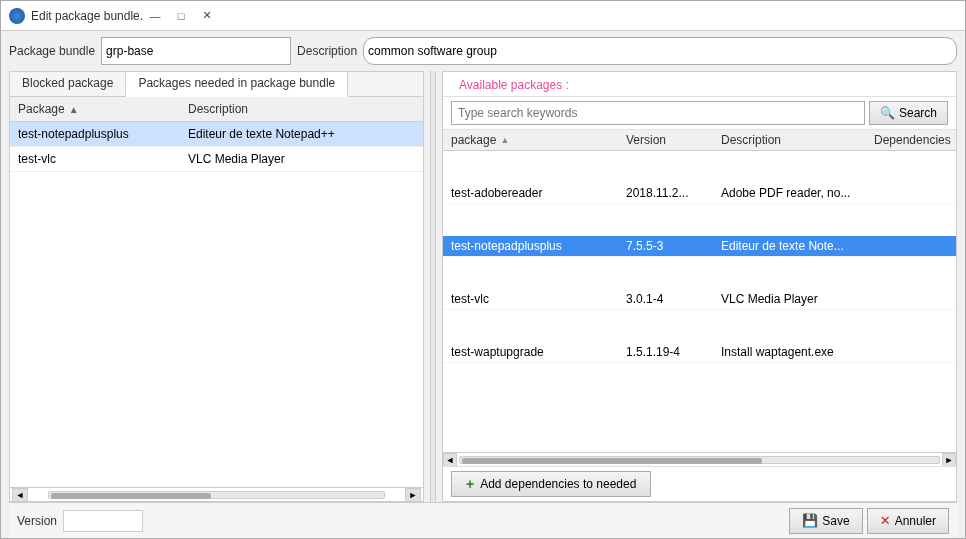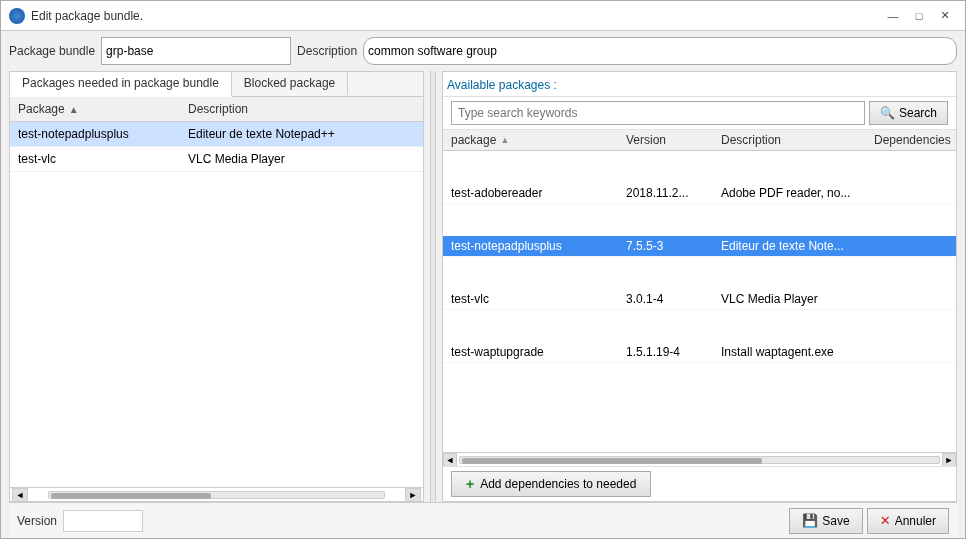--- a/index.html
+++ b/index.html
@@ -1,20 +1,20 @@
 <!DOCTYPE html>
 <html><head>
   <meta charset="utf-8">
   <style>
     * { box-sizing: border-box; margin: 0; padding: 0; font-family: 'Segoe UI', Tahoma, sans-serif; font-size: 12px; }
     body { background: #f0f0f0; width: 966px; height: 539px; overflow: hidden; }
     
     .window { width: 966px; height: 539px; background: #f0f0f0; border: 1px solid #aaa; display: flex; flex-direction: column; }
     
-    .title-bar { height: 30px; background: #fff; border-bottom: 1px solid #ccc; display: flex; align-items: center; padding: 0 8px; justify-content: space-between; }
+    .title-bar { height: 30px; background: #fff; border-bottom: 1px solid #ccc; display: flex; align-items: center; padding: 0 8px; }
     .title-bar-left { display: flex; align-items: center; gap: 6px; }
     .title-icon { width: 16px; height: 16px; background: radial-gradient(circle, #4488cc, #1155aa); border-radius: 50%; }
     .title-text { font-size: 12px; color: #333; }
     .title-bar-right { display: flex; gap: 2px; }
     .win-btn { width: 24px; height: 20px; background: none; border: none; cursor: pointer; display: flex; align-items: center; justify-content: center; color: #444; font-size: 11px; }
     
     .main-content { flex: 1; display: flex; flex-direction: column; padding: 6px 8px 0 8px; }
     
     .package-bundle-row { display: flex; align-items: center; gap: 6px; margin-bottom: 6px; }
     .label { font-size: 12px; color: #333; white-space: nowrap; }
@@ -42,21 +42,21 @@
     .td { padding: 2px 8px; font-size: 12px; }
     .td.pkg { width: 170px; }
     .td.desc { flex: 1; }
     
     .left-scroll { height: 14px; border-top: 1px solid #ccc; display: flex; align-items: center; padding: 0 2px; }
     .scrollbar-track { flex: 1; height: 8px; background: #e8e8e8; border: 1px solid #ccc; margin: 0 20px; border-radius: 2px; position: relative; }
     .scrollbar-thumb { width: 160px; height: 6px; background: #aaa; border-radius: 2px; position: absolute; left: 2px; top: 1px; }
     .scroll-arrow { width: 16px; height: 14px; background: #e0e0e0; border: 1px solid #ccc; display: flex; align-items: center; justify-content: center; cursor: pointer; font-size: 9px; }
     
     .right-panel { flex: 1; display: flex; flex-direction: column; border: 1px solid #ccc; background: #fff; }
-    .available-header { padding: 6px 8px 4px 4px; font-size: 12px; color: #0369a1; border-bottom: 1px solid #e0e0e0; }
+    .available-header { padding: 6px 8px 4px 16px; font-size: 12px; color: #ec4899; border-bottom: 1px solid #e0e0e0; }
     .search-row { display: flex; gap: 4px; padding: 4px 8px; border-bottom: 1px solid #e0e0e0; align-items: center; }
     .search-input { flex: 1; height: 24px; border: 1px solid #aaa; padding: 2px 6px; font-size: 12px; color: #999; }
     .search-btn { height: 24px; padding: 0 10px; background: linear-gradient(to bottom, #f5f5f5, #e0e0e0); border: 1px solid #aaa; cursor: pointer; display: flex; align-items: center; gap: 4px; font-size: 12px; }
     
     .right-table { flex: 1; overflow: hidden; display: flex; flex-direction: column; }
     .right-table-header { display: flex; background: #f0f0f0; border-bottom: 1px solid #ccc; }
     .rth { padding: 3px 8px; font-size: 12px; color: #333; font-weight: normal; }
     .rth.pkg { width: 175px; display: flex; align-items: center; gap: 4px; }
     .rth.ver { width: 95px; }
     .rth.desc { flex: 1; }
@@ -110,22 +110,22 @@
       <span class="label">Package bundle</span>
       <input class="text-input bundle-name-input" value="grp-base" style="">
       <span class="label">Description</span>
       <input class="text-input desc-input" value="common software group" style="">
     </div>
 
     <div class="panels-row">
 
       <div class="left-panel">
         <div class="left-panel-tabs">
+          <div class="tab">Blocked package</div>
           <div class="tab active">Packages needed in package bundle</div>
-          <div class="tab">Blocked package</div>
         </div>
         <div class="left-table">
           <div class="table-header">
             <div class="th pkg">
               <span>Package</span>
               <span class="sort-arrow">▲</span>
             </div>
             <div class="th desc">Description</div>
           </div>
           <div class="table-body">

